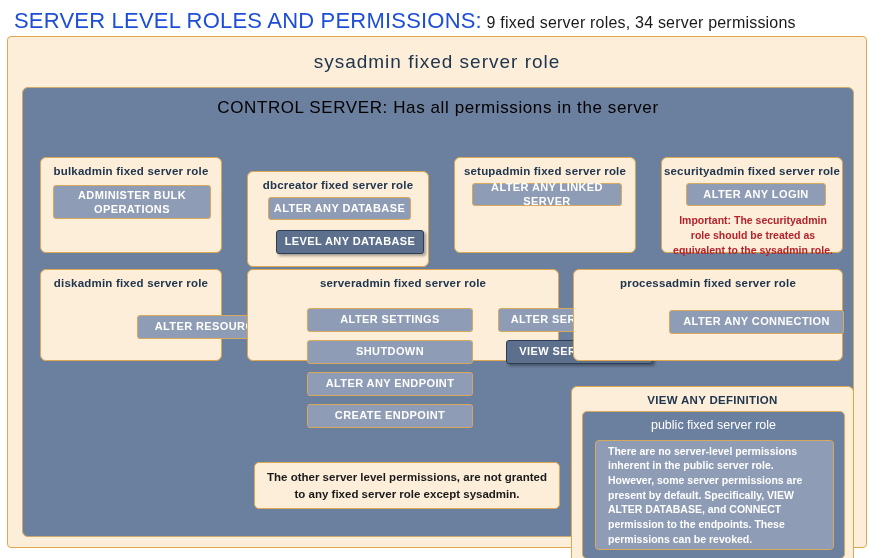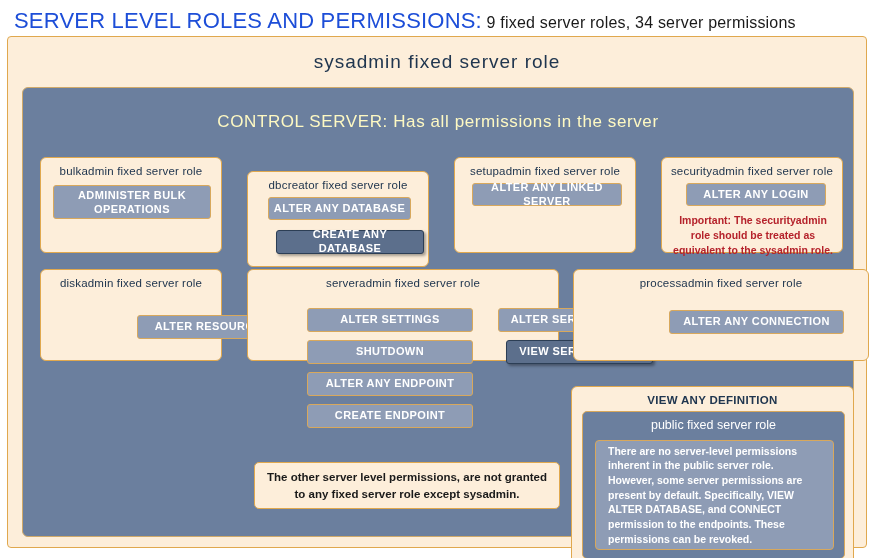--- a/index.html
+++ b/index.html
@@ -66,44 +66,44 @@
     width: 832px;
     height: 450px;
     background: #6b7f9e;
     border: 1px solid #cfa96a;
     border-radius: 6px;
     box-sizing: border-box;
   }
   #control-title {
     position: absolute;
     left: 0;
-    top: 24px;
+    top: 10px;
     width: 100%;
     text-align: center;
     font-size: 17px;
-    color: #fef9c3;
+    color: #000000;
     letter-spacing: 0.6px;
   }
 
   
   .role-card {
     position: absolute;
     background: #fdeeda;
     border: 1px solid #e0a84e;
     border-radius: 6px;
     box-sizing: border-box;
   }
   .role-card > .role-title {
     position: absolute;
     left: 0;
     top: 7px;
     width: 100%;
     text-align: center;
     font-size: 11.5px;
-    font-weight: normal;
+    font-weight: bold;
     color: #20364f;
     letter-spacing: 0.2px;
   }
 
   
   .perm {
     position: absolute;
     background: #8e9cb5;
     border: 1px solid #d8a85c;
     border-radius: 3px;
@@ -231,21 +231,21 @@
     <div id="control-title">CONTROL SERVER: Has all permissions in the server</div>
 
     <div class="role-card" style="left:17px; top:69px; width:182px; height:96px;">
       <div class="role-title">bulkadmin  fixed server role</div>
       <div class="perm two-line" style="left:12px; top:27px; width:158px; height:34px;">ADMINISTER  BULK OPERATIONS</div>
     </div>
 
     <div class="role-card" style="left:224px; top:83px; width:182px; height:96px;">
       <div class="role-title">dbcreator  fixed server role</div>
       <div class="perm" style="left:20px; top:25px; width:143px; height:23px;">ALTER ANY DATABASE</div>
-      <div class="perm dark" style="left:28px; top:58px; width:148px; height:24px;">CREATE  ANY DATABASE</div>
+      <div class="perm dark" style="left:28px; top:58px; width:148px; height:24px;">LEVEL  ANY DATABASE</div>
     </div>
 
     <div class="role-card" style="left:431px; top:69px; width:182px; height:96px;">
       <div class="role-title">setupadmin  fixed server role</div>
       <div class="perm" style="left:17px; top:25px; width:150px; height:23px;">ALTER ANY LINKED SERVER</div>
     </div>
 
     <div class="role-card" style="left:638px; top:69px; width:182px; height:96px;">
       <div class="role-title">securityadmin  fixed server role</div>
       <div class="perm" style="left:24px; top:25px; width:140px; height:23px;">ALTER ANY LOGIN</div>
@@ -260,21 +260,21 @@
     <div class="role-card" style="left:224px; top:181px; width:312px; height:92px;">
       <div class="role-title">serveradmin  fixed server role</div>
     </div>
     <div class="perm" style="left:284px; top:252px; width:166px; height:24px;">SHUTDOWN</div>
     <div class="perm" style="left:284px; top:220px; width:166px; height:24px;">ALTER SETTINGS</div>
     <div class="perm" style="left:284px; top:284px; width:166px; height:24px;">ALTER ANY ENDPOINT</div>
     <div class="perm" style="left:284px; top:316px; width:166px; height:24px;">CREATE  ENDPOINT</div>
     <div class="perm" style="left:475px; top:220px; width:154px; height:24px;">ALTER SERVER STATE</div>
     <div class="perm dark" style="left:483px; top:252px; width:147px; height:24px;">VIEW SERVER STATE</div>
 
-    <div class="role-card" style="left:550px; top:181px; width:296px; height:92px;">
+    <div class="role-card" style="left:550px; top:181px; width:270px; height:92px;">
       <div class="role-title">processadmin  fixed server role</div>
       <div class="perm" style="left:95px; top:40px; width:175px; height:24px;">ALTER ANY CONNECTION</div>
     </div>
 
     <div class="note-box" style="left:231px; top:374px; width:306px; height:47px;">The other server level permissions,  are not granted to any fixed server role except sysadmin.</div>
 
   </div>
 
   <div id="public-panel">
     <div id="view-any-definition">VIEW ANY DEFINITION</div>

